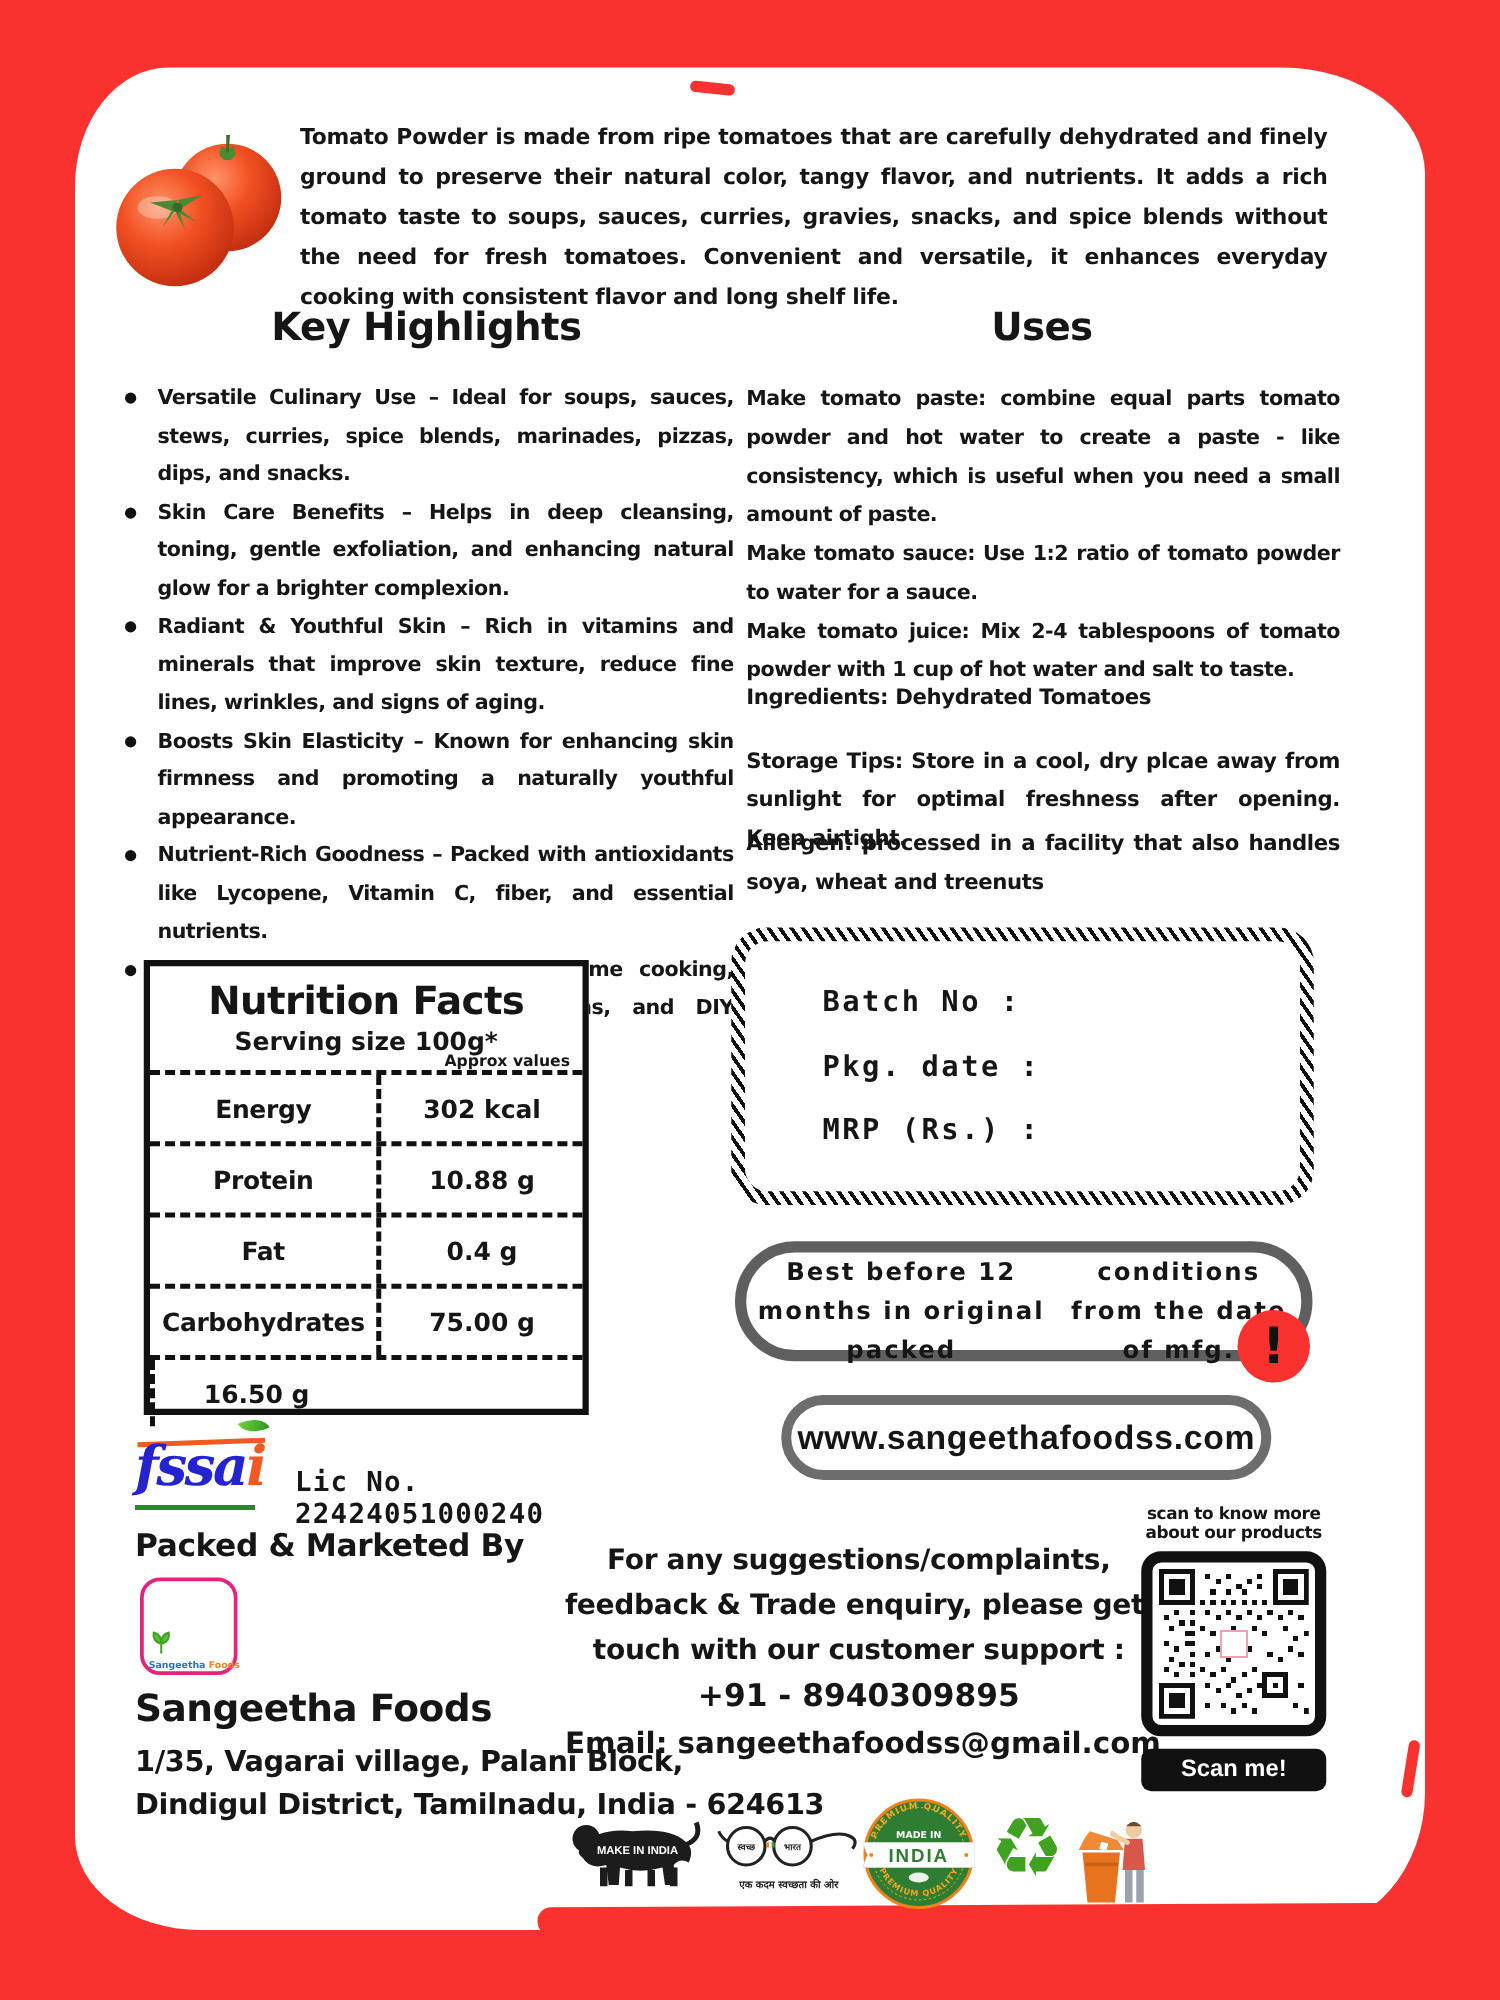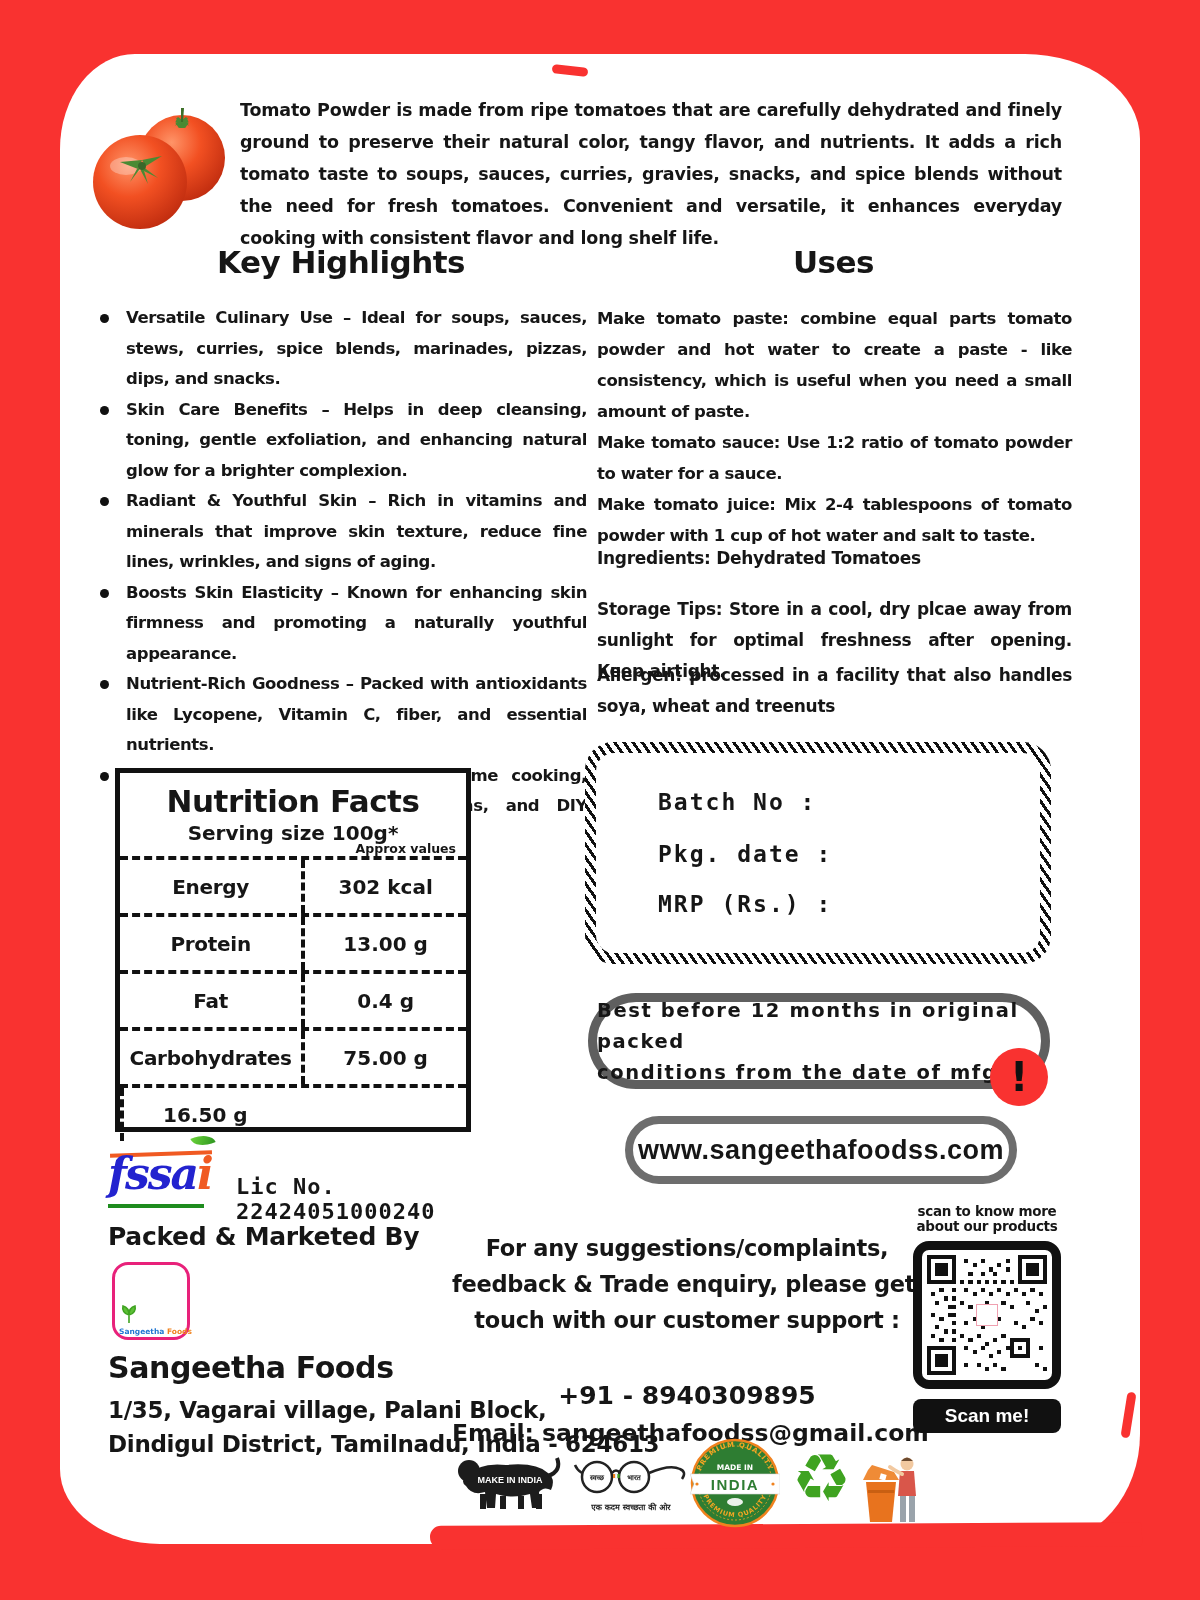--- a/index.html
+++ b/index.html
@@ -41,22 +41,22 @@
   .nf-value{width:47%;border-left:4px dashed #111;display:flex;align-items:center;justify-content:center;font-size:20px;}
 
   .batch-box{left:585px;top:742px;width:466px;height:222px;border-radius:28px;box-sizing:border-box;padding:11px;
              background:repeating-linear-gradient(55deg,#101010 0 3px,#ffffff 3px 7.5px);}
   .batch-inner{width:100%;height:100%;background:#fff;border-radius:18px;position:relative;}
   .batch-line{position:absolute;left:62px;font-family:"DejaVu Sans Mono",monospace;font-weight:700;
               font-size:23px;letter-spacing:2px;}
   .batch-l1{top:36px;} .batch-l2{top:88px;} .batch-l3{top:138px;}
 
   .best-before{left:588px;top:993px;width:462px;height:96px;border:9px solid #5f5f5f;border-radius:48px;
-               box-sizing:border-box;background:#fff;display:flex;flex-direction:column;justify-content:center;
-               font-size:19.5px;letter-spacing:1.6px;line-height:31px;}
+               box-sizing:border-box;background:#fff;display:flex;flex-direction:row;justify-content:center;
+               text-align:center;font-size:19.5px;letter-spacing:1.6px;line-height:31px;}
   .excl-badge{left:990px;top:1048px;width:58px;height:58px;border-radius:50%;background:#f93230;
               display:flex;align-items:center;justify-content:center;font-size:40px;color:#111;}
 
   .website-pill{left:625px;top:1116px;width:392px;height:68px;border:8px solid #6d6d6d;border-radius:36px;
                 box-sizing:border-box;background:#fff;display:flex;align-items:center;justify-content:center;
                 font-family:"Liberation Sans",sans-serif;font-weight:700;font-size:27px;letter-spacing:0.5px;}
 
   .fssai-block{left:108px;top:1140px;width:440px;height:76px;}
   .fssai-mark{position:absolute;left:0;top:0;width:112px;height:72px;}
   .fssai-topline{position:absolute;left:2px;top:12px;width:102px;height:4px;background:#f05a22;transform:rotate(-2deg);}
@@ -75,21 +75,21 @@
   .brand-logo-leaf{position:absolute;left:6px;top:40px;width:16px;height:18px;}
   .brand-logo-text{position:absolute;left:4px;top:62px;font-size:7.5px;white-space:nowrap;}
   .blt-1{color:#1f76d2;} .blt-2{color:#f0821e;}
   .company-name{left:108px;top:1350px;font-size:30px;letter-spacing:-0.4px;}
   .addr{font-size:23px;letter-spacing:-0.3px;white-space:nowrap;}
   .addr1{left:108px;top:1397px;} .addr2{left:108px;top:1431px;}
 
   .support{left:452px;top:1230px;width:470px;text-align:center;}
   .support div{white-space:nowrap;}
   .sup-line{font-size:22.5px;line-height:36px;letter-spacing:-0.3px;}
-  .sup-phone{font-size:25px;line-height:38px;margin-top:39px;}
+  .sup-phone{font-size:25px;line-height:38px;}
   .sup-email{font-size:23.5px;line-height:36px;}
 
   .qr-block{left:913px;top:1204px;width:148px;text-align:center;}
   .qr-caption{font-size:13.5px;line-height:15px;letter-spacing:-0.3px;}
   .qr-frame{margin-top:7px;width:148px;height:148px;border:9px solid #111;border-radius:16px;
             box-sizing:border-box;background:#fff;padding:5px;}
   .scan-btn{margin-top:10px;width:148px;height:34px;background:#111;border-radius:8px;color:#fff;
             display:flex;align-items:center;justify-content:center;
             font-family:"Liberation Sans",sans-serif;font-size:19px;font-weight:700;}
 
@@ -180,21 +180,21 @@
   <div class="abs nutrition">
     <div class="nf-title">Nutrition Facts</div>
     <div class="nf-serving">Serving size 100g*</div>
     <div class="nf-approx">Approx values</div>
     <div class="nf-row">
       <div class="nf-label">Energy</div>
       <div class="nf-value">302 kcal</div>
     </div>
     <div class="nf-row">
       <div class="nf-label">Protein</div>
-      <div class="nf-value">13.00 g</div>
+      <div class="nf-value">10.88 g</div>
     </div>
     <div class="nf-row">
       <div class="nf-label">Fat</div>
       <div class="nf-value">0.4 g</div>
     </div>
     <div class="nf-row">
       <div class="nf-label">Carbohydrates</div>
       <div class="nf-value">75.00 g</div>
     </div>
     <div class="nf-row">

